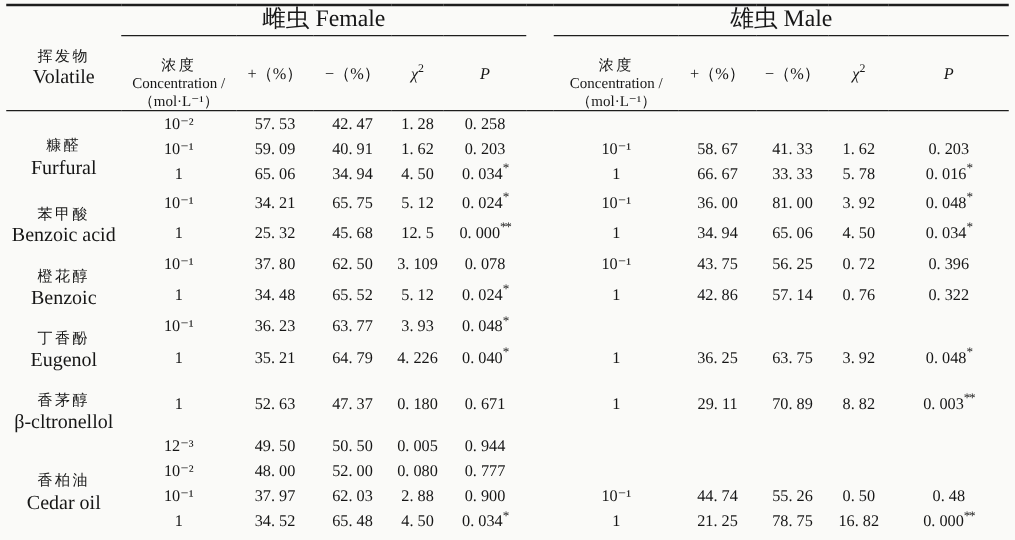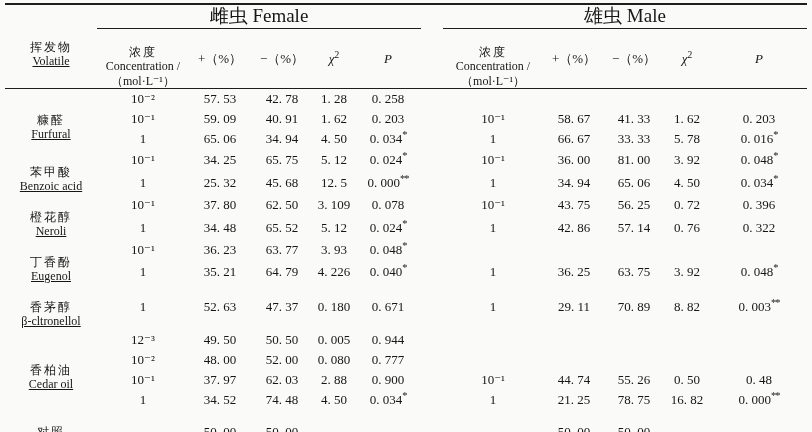--- a/index.html
+++ b/index.html
@@ -16,31 +16,31 @@
   }
   th,td{
     font-weight:normal;text-align:center;vertical-align:middle;
     font-size:13px;padding:0;line-height:1.2;
   }
   
   tr.grow th.grp{border-bottom:1px solid #1d1d1d;height:21px;font-size:19px;}
   tr.srow th{border-bottom:1.5px solid #1d1d1d;height:58px;}
   th.volh,th.gaph{border-bottom:1.5px solid #1d1d1d;}
   .cn{letter-spacing:2px;font-size:12px;margin-top:16px;}
-  .en{font-size:12px;letter-spacing:0;text-decoration:underline;}
+  .en{font-size:16px;letter-spacing:0;}
   .sub-en{font-size:12px;}
   .it{font-style:italic;}
   sup{font-size:9.5px;line-height:0;}
   sup.star{font-size:10.5px;letter-spacing:-1px;}
   
   tbody td{height:20px;}
   tr.tall td{height:46px;}
   tr.ctrl td{height:38px;}
   td.vol{vertical-align:middle;}
-  td.vol .cn{display:block;}
+  td.vol .cn{display:block;font-family:Liberation Mono, monospace;}
   td.vol .en{display:block;}
 </style>
 </head>
 <body>
 
 <table class="tbl">
   <colgroup>
     <col style="width:92px">
       <col style="width:92px">
       <col style="width:62px">
@@ -86,21 +86,21 @@
     </tr>
   </thead>
   <tbody>
     <tr>
       <td rowspan="3" class="vol">
           <span class="cn">糠醛</span>
           <span class="en">Furfural</span>
         </td>
       <td>10⁻²</td>
       <td>57. 53</td>
-      <td>42. 78</td>
+      <td>42. 47</td>
       <td>1. 28</td>
       <td><span>0. 258</span><sup class="star"></sup></td>
       <td rowspan="15"></td>
       <td></td>
       <td></td>
       <td></td>
       <td></td>
       <td><span></span><sup class="star"></sup></td>
     </tr>
     <tr>
@@ -126,21 +126,21 @@
       <td>33. 33</td>
       <td>5. 78</td>
       <td><span>0. 016</span><sup class="star">*</sup></td>
     </tr>
     <tr>
       <td rowspan="2" class="vol">
           <span class="cn">苯甲酸</span>
           <span class="en">Benzoic acid</span>
         </td>
       <td>10⁻¹</td>
-      <td>34. 25</td>
+      <td>34. 21</td>
       <td>65. 75</td>
       <td>5. 12</td>
       <td><span>0. 024</span><sup class="star">*</sup></td>
       <td>10⁻¹</td>
       <td>36. 00</td>
       <td>81. 00</td>
       <td>3. 92</td>
       <td><span>0. 048</span><sup class="star">*</sup></td>
     </tr>
     <tr>
@@ -151,21 +151,21 @@
       <td><span>0. 000</span><sup class="star">**</sup></td>
       <td>1</td>
       <td>34. 94</td>
       <td>65. 06</td>
       <td>4. 50</td>
       <td><span>0. 034</span><sup class="star">*</sup></td>
     </tr>
     <tr>
       <td rowspan="2" class="vol">
           <span class="cn">橙花醇</span>
-          <span class="en">Neroli</span>
+          <span class="en">Benzoic</span>
         </td>
       <td>10⁻¹</td>
       <td>37. 80</td>
       <td>62. 50</td>
       <td>3. 109</td>
       <td><span>0. 078</span><sup class="star"></sup></td>
       <td>10⁻¹</td>
       <td>43. 75</td>
       <td>56. 25</td>
       <td>0. 72</td>
@@ -263,21 +263,21 @@
       <td><span>0. 900</span><sup class="star"></sup></td>
       <td>10⁻¹</td>
       <td>44. 74</td>
       <td>55. 26</td>
       <td>0. 50</td>
       <td><span>0. 48</span><sup class="star"></sup></td>
     </tr>
     <tr>
       <td>1</td>
       <td>34. 52</td>
-      <td>74. 48</td>
+      <td>65. 48</td>
       <td>4. 50</td>
       <td><span>0. 034</span><sup class="star">*</sup></td>
       <td>1</td>
       <td>21. 25</td>
       <td>78. 75</td>
       <td>16. 82</td>
       <td><span>0. 000</span><sup class="star">**</sup></td>
     </tr>
     <tr class="ctrl">
       <td class="vol">

